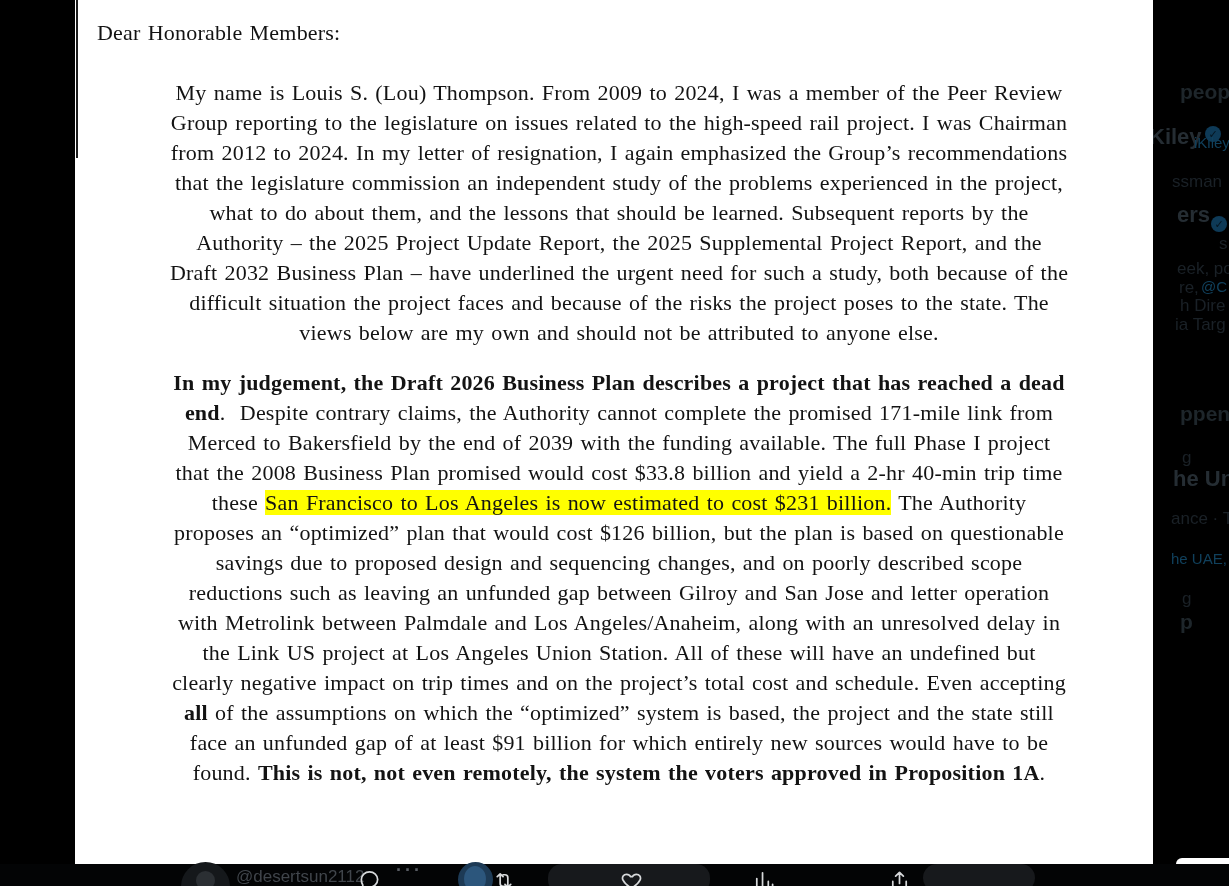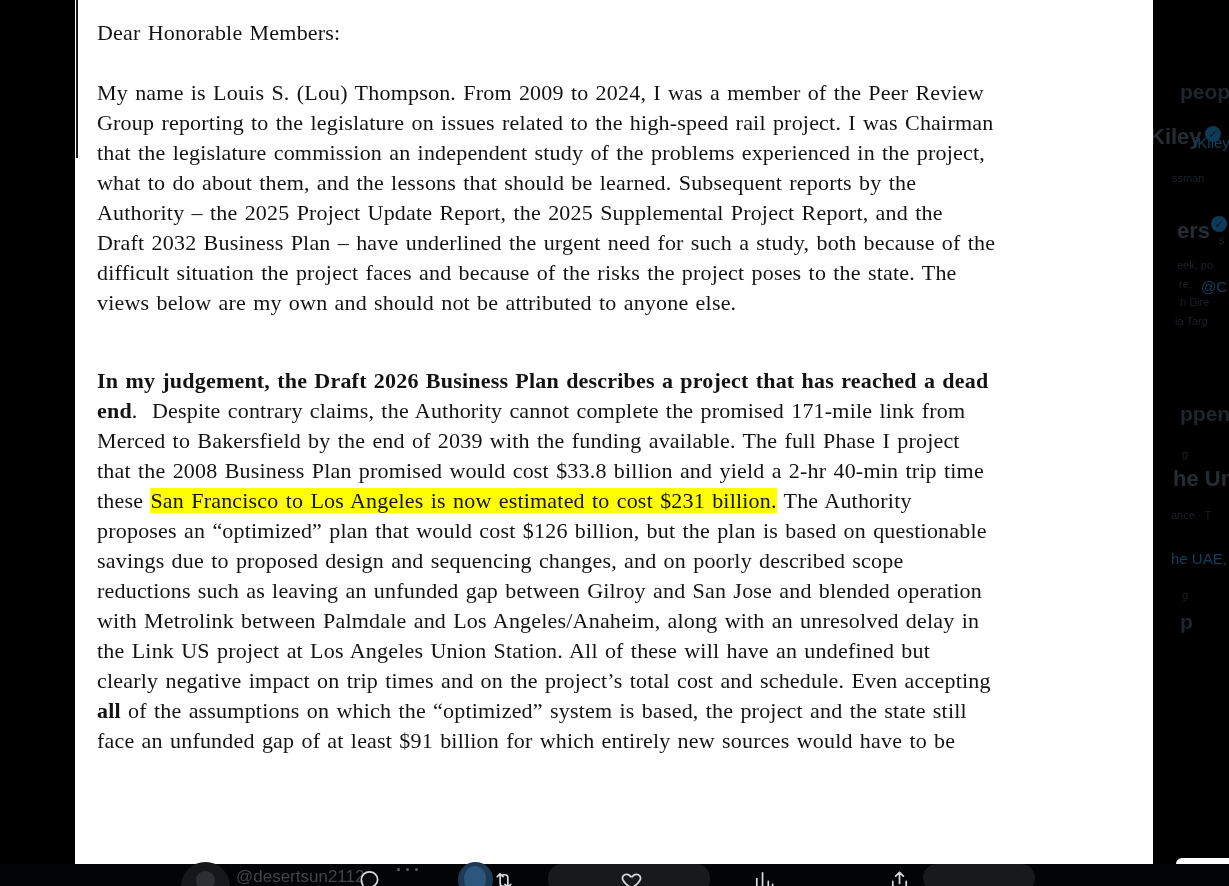--- a/index.html
+++ b/index.html
@@ -6,30 +6,30 @@
   .page{position:relative;width:1229px;height:886px;background:#000;overflow:hidden;
         font-family:"Liberation Sans",sans-serif;}
 
   
   .doc{position:absolute;left:75px;top:0;width:1078px;height:864px;background:#ffffff;
        box-sizing:border-box;padding:12px 12px 0 22px;color:#131313;z-index:3;
        font-family:"Liberation Serif","DejaVu Serif",serif;}
   .doc::before{content:'';position:absolute;left:1px;top:0;width:2px;height:158px;background:#1c1c1c;}
   .letter{font-size:22px;line-height:30px;letter-spacing:0.2px;word-spacing:1.5px;}
   .salutation{margin:6px 0 30px 0;}
-  .para .line{white-space:nowrap;}
-  .para2{margin-top:48px;}
+  .para .line{white-space:nowrap;text-align:center;}
+  .para2{margin-top:20px;}
   .b{font-weight:bold;}
   .hl{background:var(--hl,#ffff00);}
 
   
   .frag{position:absolute;white-space:nowrap;z-index:1;}
   .frag-h{font-weight:bold;font-size:21px;color:#1e262b;}
   .frag-n{font-weight:bold;font-size:22px;color:#252d33;}
-  .frag-d{font-size:11px;color:#1a2127;}
+  .frag-d{font-size:17px;color:#1a2127;}
   .frag-b{font-size:15px;color:#10405c;}
   .badge{position:absolute;width:16px;height:16px;border-radius:50%;background:#0e3a57;z-index:1;
          color:#05141f;font-size:11px;line-height:16px;text-align:center;}
 
   
   .footer-bg{position:absolute;left:0;top:864px;width:1229px;height:22px;background:#030405;z-index:2;}
   .fitem{position:absolute;z-index:4;}
   .avatar{border-radius:50%;overflow:hidden;}
   .av1{left:181px;top:862px;width:49px;height:49px;background:#15181b;}
   .av1 .head{position:absolute;left:15px;top:9px;width:19px;height:19px;border-radius:50%;background:#2b2f33;}
@@ -49,21 +49,21 @@
 </head>
 <body>
 
 <div class="page">
 
   <div class="frag frag-h" style="left:1180px;top:80px;">peopl</div>
   <div class="frag frag-n" style="left:1149px;top:124px;">Kiley</div>
   <div class="badge" style="left:1205px;top:126px;">✓</div>
   <div class="frag frag-b" style="left:1170px;top:134px;margin-left:24px;">iKileyC</div>
   <div class="frag frag-d" style="left:1172px;top:172px;">ssman</div>
-  <div class="frag frag-n" style="left:1177px;top:218px;text-align:right;">ers</div>
+  <div class="frag frag-n" style="left:1177px;top:202px;text-align:right;">ers</div>
   <div class="badge" style="left:1211px;top:216px;">✓</div>
   <div class="frag frag-d" style="left:1219px;top:234px;">s</div>
   <div class="frag frag-d" style="left:1177px;top:259px;">eek, po</div>
   <div class="frag frag-d" style="left:1179px;top:278px;">re, </div>
   <div class="frag frag-b" style="left:1201px;top:278px;">@C</div>
   <div class="frag frag-d" style="left:1180px;top:296px;">h Dire</div>
   <div class="frag frag-d" style="left:1175px;top:315px;">ia Targ</div>
   <div class="frag frag-h" style="left:1180px;top:402px;">ppen</div>
   <div class="frag frag-d" style="left:1182px;top:448px;">g</div>
   <div class="frag frag-n" style="left:1173px;top:466px;">he Uni</div>
@@ -72,41 +72,43 @@
   <div class="frag frag-d" style="left:1182px;top:589px;">g</div>
   <div class="frag frag-h" style="left:1180px;top:610px;">p</div>
   <div class="sliver"></div>
 
   <div class="doc">
     <div class="letter">
       <div class="salutation">Dear Honorable Members:</div>
       <div class="para">
           <div class="line"><span>My name is Louis S. (Lou) Thompson. From 2009 to 2024, I was a member of the Peer Review</span></div>
           <div class="line"><span>Group reporting to the legislature on issues related to the high-speed rail project. I was Chairman</span></div>
+          <div class="line"><span>from 2012 to 2024. In my letter of resignation, I again emphasized the Group’s recommendations</span></div>
           <div class="line"><span>that the legislature commission an independent study of the problems experienced in the project,</span></div>
           <div class="line"><span>what to do about them, and the lessons that should be learned. Subsequent reports by the</span></div>
           <div class="line"><span>Authority – the 2025 Project Update Report, the 2025 Supplemental Project Report, and the</span></div>
           <div class="line"><span>Draft 2032 Business Plan – have underlined the urgent need for such a study, both because of the</span></div>
           <div class="line"><span>difficult situation the project faces and because of the risks the project poses to the state. The</span></div>
           <div class="line"><span>views below are my own and should not be attributed to anyone else.</span></div>
         </div>
       <div class="para para2">
           <div class="line"><span class="b">In my judgement, the Draft 2026 Business Plan describes a project that has reached a dead</span></div>
           <div class="line"><span class="b">end</span><span>. &nbsp;Despite contrary claims, the Authority cannot complete the promised 171-mile link from</span></div>
           <div class="line"><span>Merced to Bakersfield by the end of 2039 with the funding available. The full Phase I project</span></div>
           <div class="line"><span>that the 2008 Business Plan promised would cost $33.8 billion and yield a 2-hr 40-min trip time</span></div>
           <div class="line"><span>these </span><span class="hl">San Francisco to Los Angeles is now estimated to cost $231 billion.</span><span> The Authority</span></div>
           <div class="line"><span>proposes an “optimized” plan that would cost $126 billion, but the plan is based on questionable</span></div>
           <div class="line"><span>savings due to proposed design and sequencing changes, and on poorly described scope</span></div>
-          <div class="line"><span>reductions such as leaving an unfunded gap between Gilroy and San Jose and blended operation</span></div>
+          <div class="line"><span>reductions such as leaving an unfunded gap between Gilroy and San Jose and letter operation</span></div>
           <div class="line"><span>with Metrolink between Palmdale and Los Angeles/Anaheim, along with an unresolved delay in</span></div>
           <div class="line"><span>the Link US project at Los Angeles Union Station. All of these will have an undefined but</span></div>
           <div class="line"><span>clearly negative impact on trip times and on the project’s total cost and schedule. Even accepting</span></div>
           <div class="line"><span class="b">all</span><span> of the assumptions on which the “optimized” system is based, the project and the state still</span></div>
           <div class="line"><span>face an unfunded gap of at least $91 billion for which entirely new sources would have to be</span></div>
+          <div class="line"><span>found. </span><span class="b">This is not, not even remotely, the system the voters approved in Proposition 1A</span><span>.</span></div>
         </div>
     </div>
   </div>
 
   <div class="footer-bg"></div>
 
   <div class="fitem avatar av1">
     <div class="head"></div>
 
   </div>

